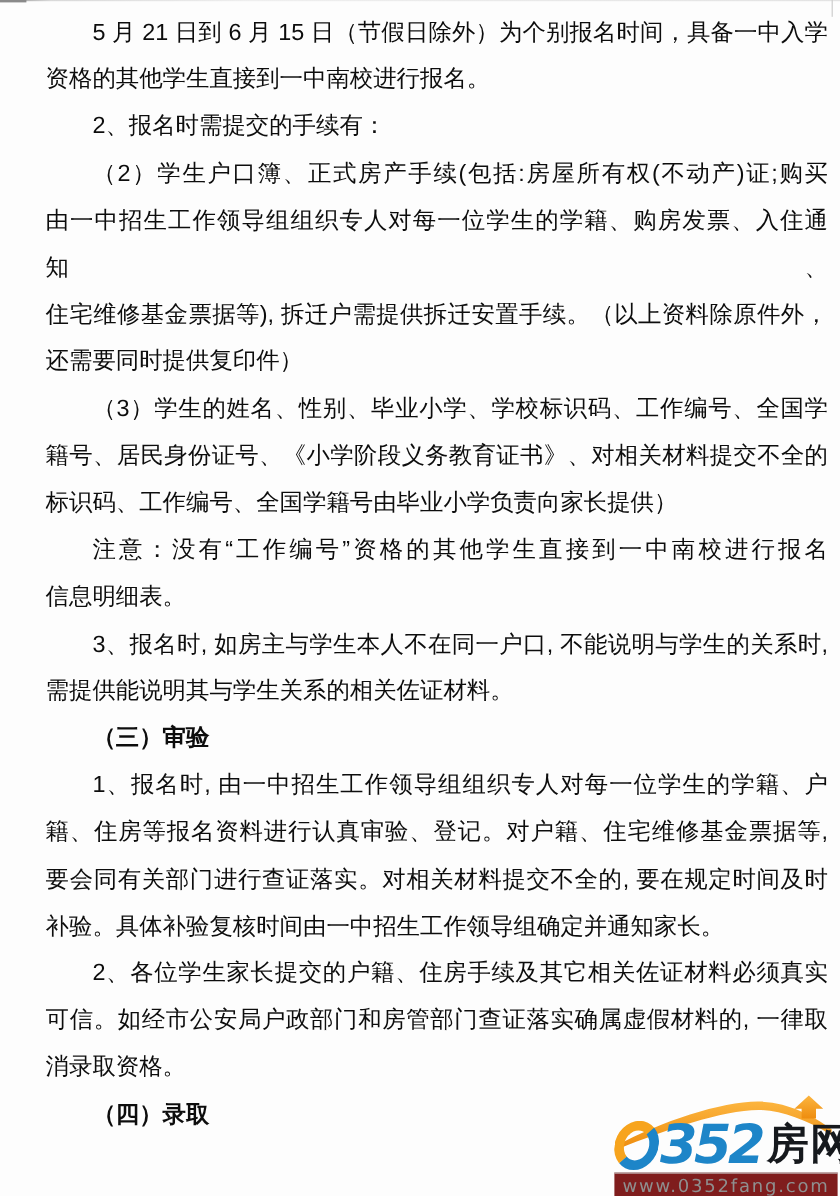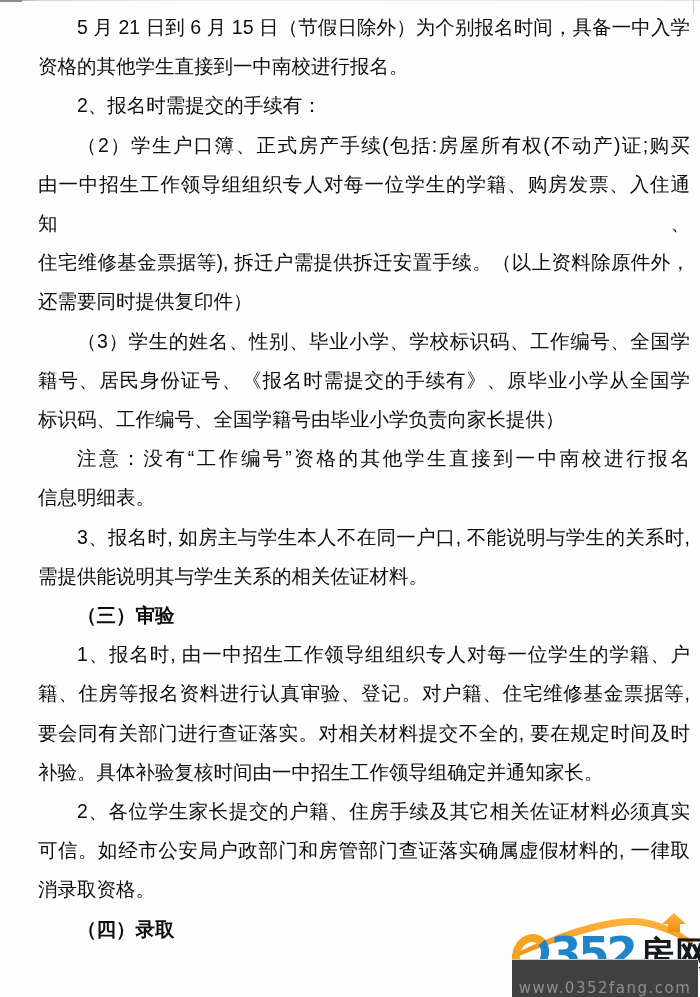--- a/index.html
+++ b/index.html
@@ -46,37 +46,37 @@
   .zero-ring{
     display:inline-block;width:21px;height:25px;
     border:8px solid;
     border-color:#f7a41d #1d85c8 #1d85c8 #f7a41d;
     border-radius:50%;
     transform:skewX(-7deg);
     margin-right:1px;
   }
   .brand-num{
     font-family:"DejaVu Sans",sans-serif;
-    font-size:45px;font-weight:bold;
+    font-size:45px;font-weight:bold;font-style:italic;
     color:#1d85c8;letter-spacing:-3px;
     line-height:40px;
   }
   .brand-cn{
     font-size:35px;font-weight:900;
     color:#16191d;letter-spacing:1px;
     margin-left:4px;line-height:40px;
   }
   .logo-url{
     position:absolute;bottom:0;left:0;right:0;
     border-top:1px solid #c9c9c9;
-    padding-top:19px;
+    padding-top:1px;
     text-align:center;
     font-family:"DejaVu Sans",sans-serif;
     font-size:15px;letter-spacing:1.5px;
-    color:#8f8f8f;background:#404040;
+    color:#8f8f8f;background:#7f1d1d;
   }
 </style>
 </head>
 <body>
 
 <div class="page">
   <div class="edge-top"></div>
   <div class="edge-top-left"></div>
   <div class="edge-top-right"></div>
 
@@ -94,21 +94,21 @@
 
     <div>
       <div class="ln first">（2）学生户口簿、正式房产手续(包括:房屋所有权(不动产)证;购买</div>
       <div class="ln">由一中招生工作领导组组织专人对每一位学生的学籍、购房发票、入住通知、</div>
       <div class="ln">住宅维修基金票据等), 拆迁户需提供拆迁安置手续。（以上资料除原件外，</div>
       <div class="ln end">还需要同时提供复印件）</div>
     </div>
 
     <div>
       <div class="ln first">（3）学生的姓名、性别、毕业小学、学校标识码、工作编号、全国学</div>
-      <div class="ln">籍号、居民身份证号、《报名时需提交的手续有》、原毕业小学从全国学</div>
+      <div class="ln">籍号、居民身份证号、《小学阶段义务教育证书》、对相关材料提交不全的</div>
       <div class="ln end">标识码、工作编号、全国学籍号由毕业小学负责向家长提供）</div>
     </div>
 
     <div>
       <div class="ln first">注意：没有“工作编号”资格的其他学生直接到一中南校进行报名</div>
       <div class="ln end">信息明细表。</div>
     </div>
 
     <div>
       <div class="ln first">3、报名时, 如房主与学生本人不在同一户口, 不能说明与学生的关系时,</div>

